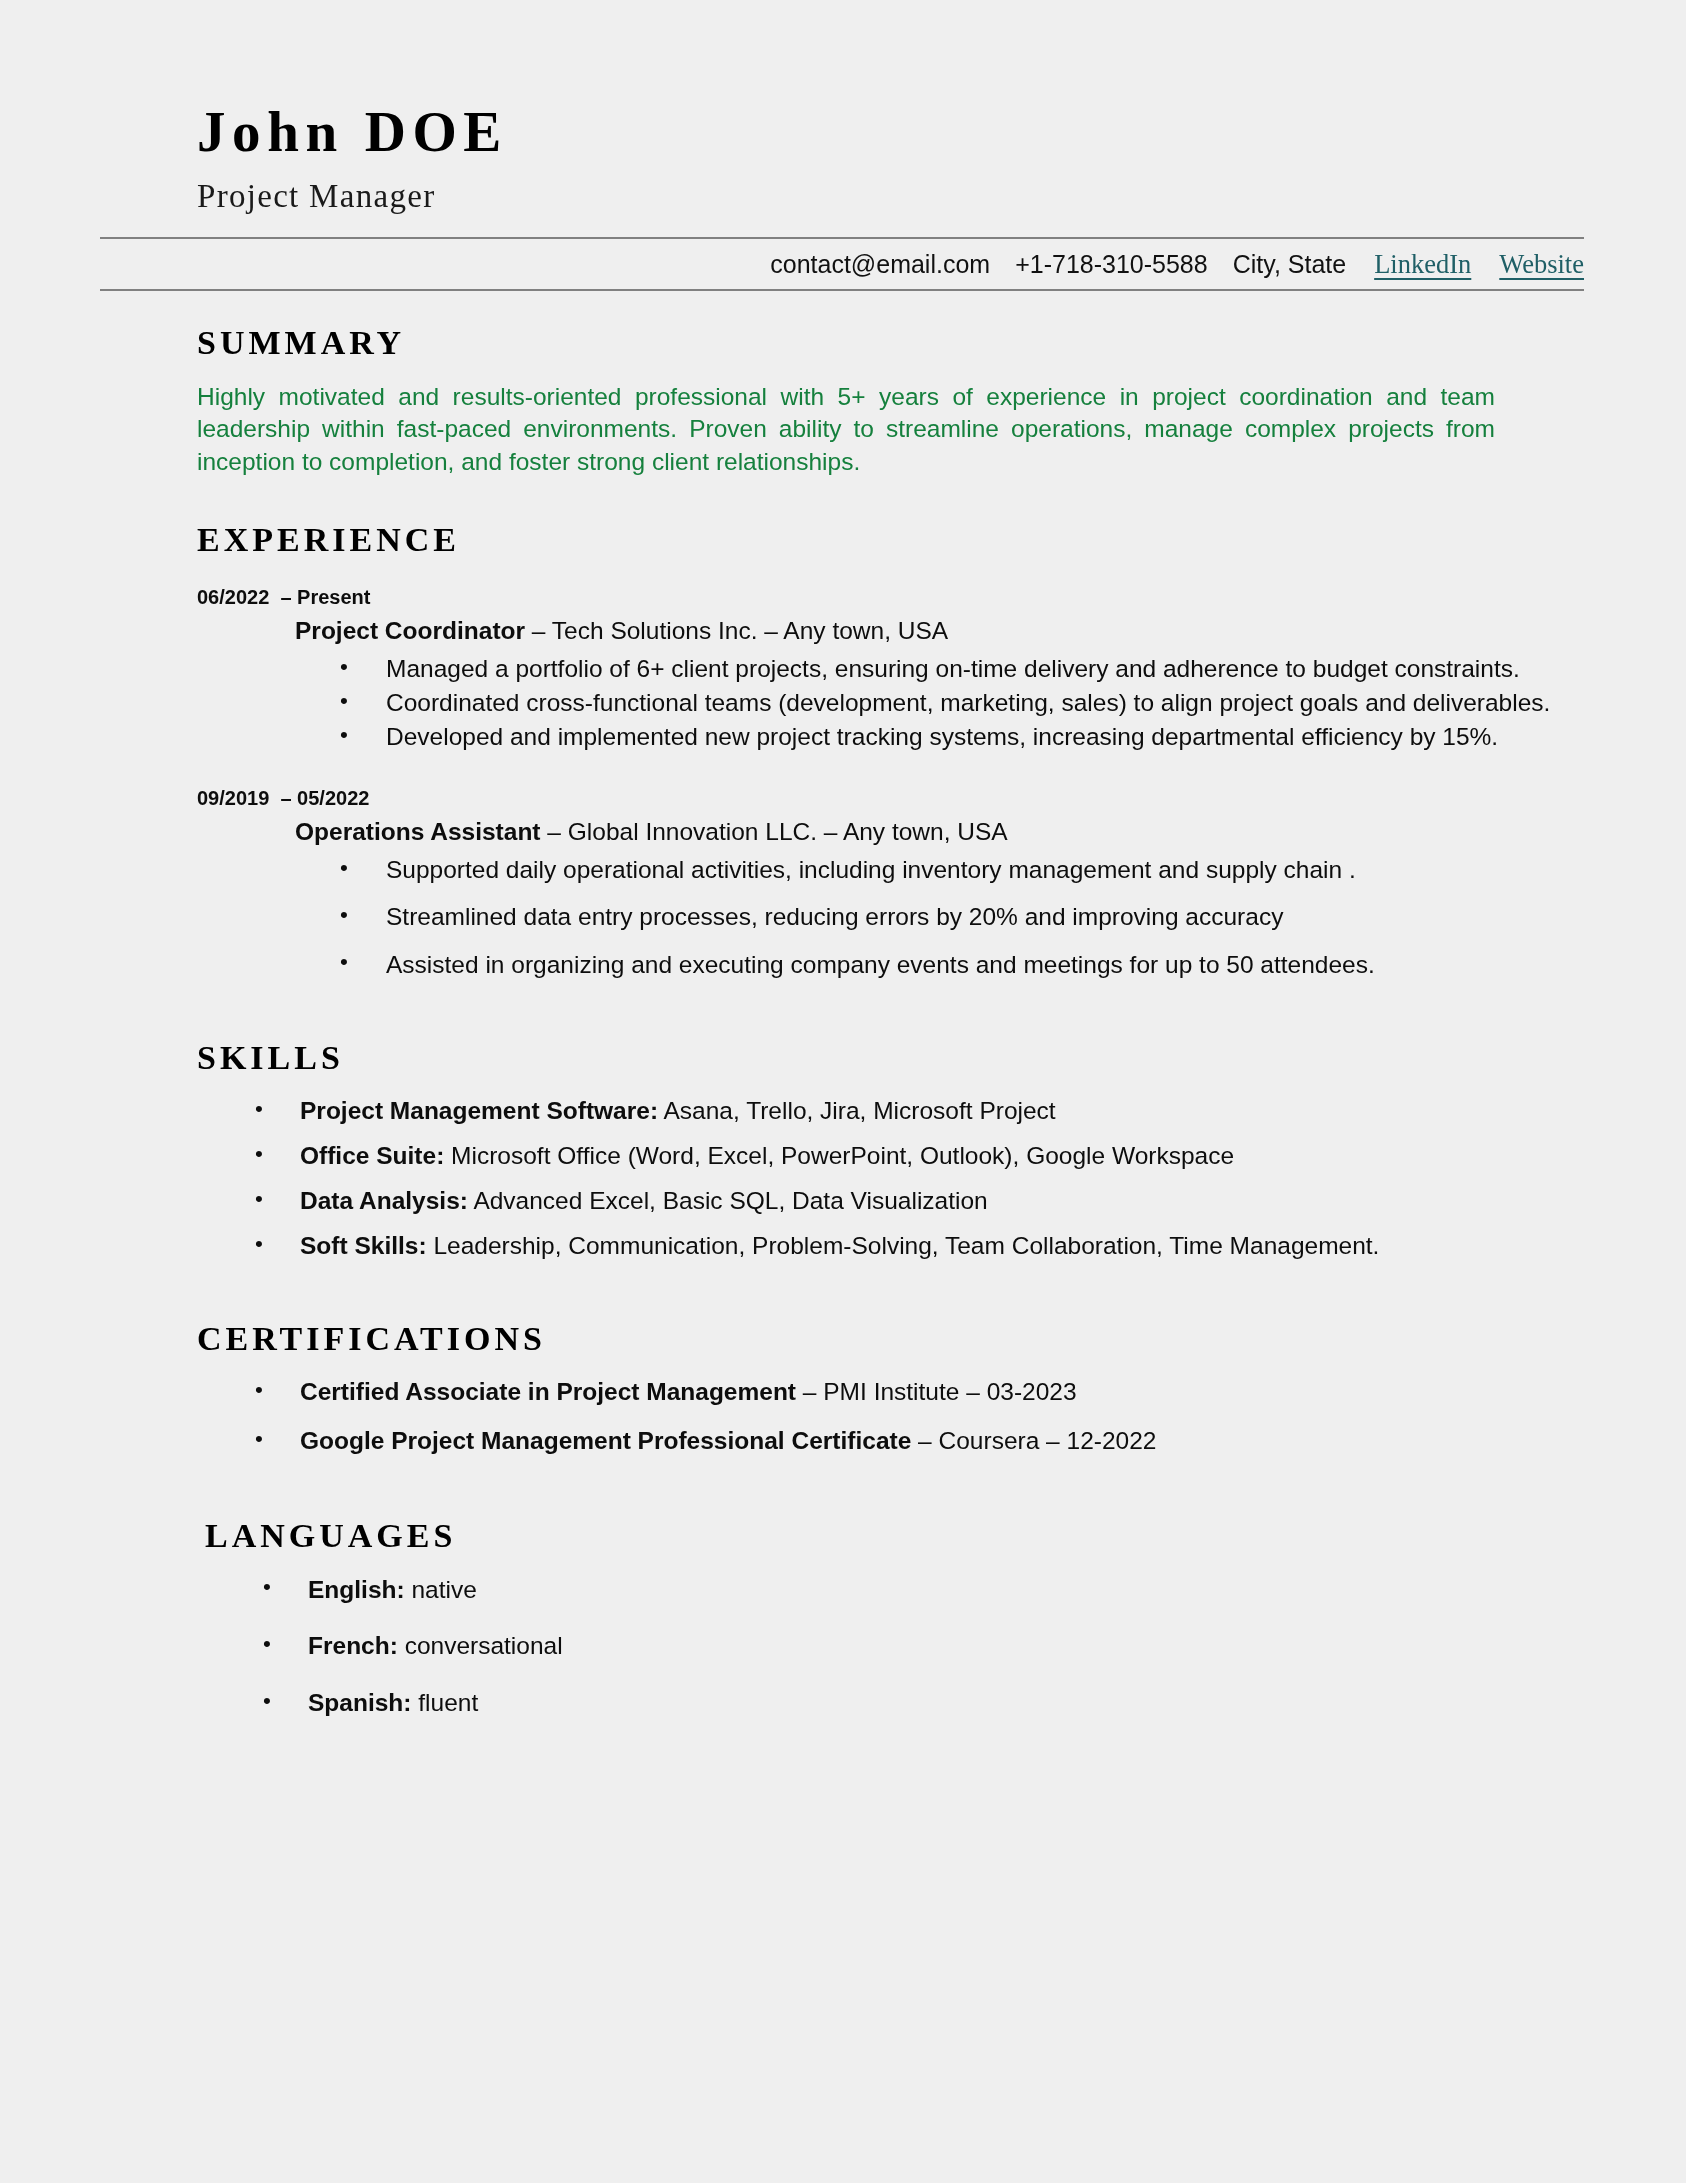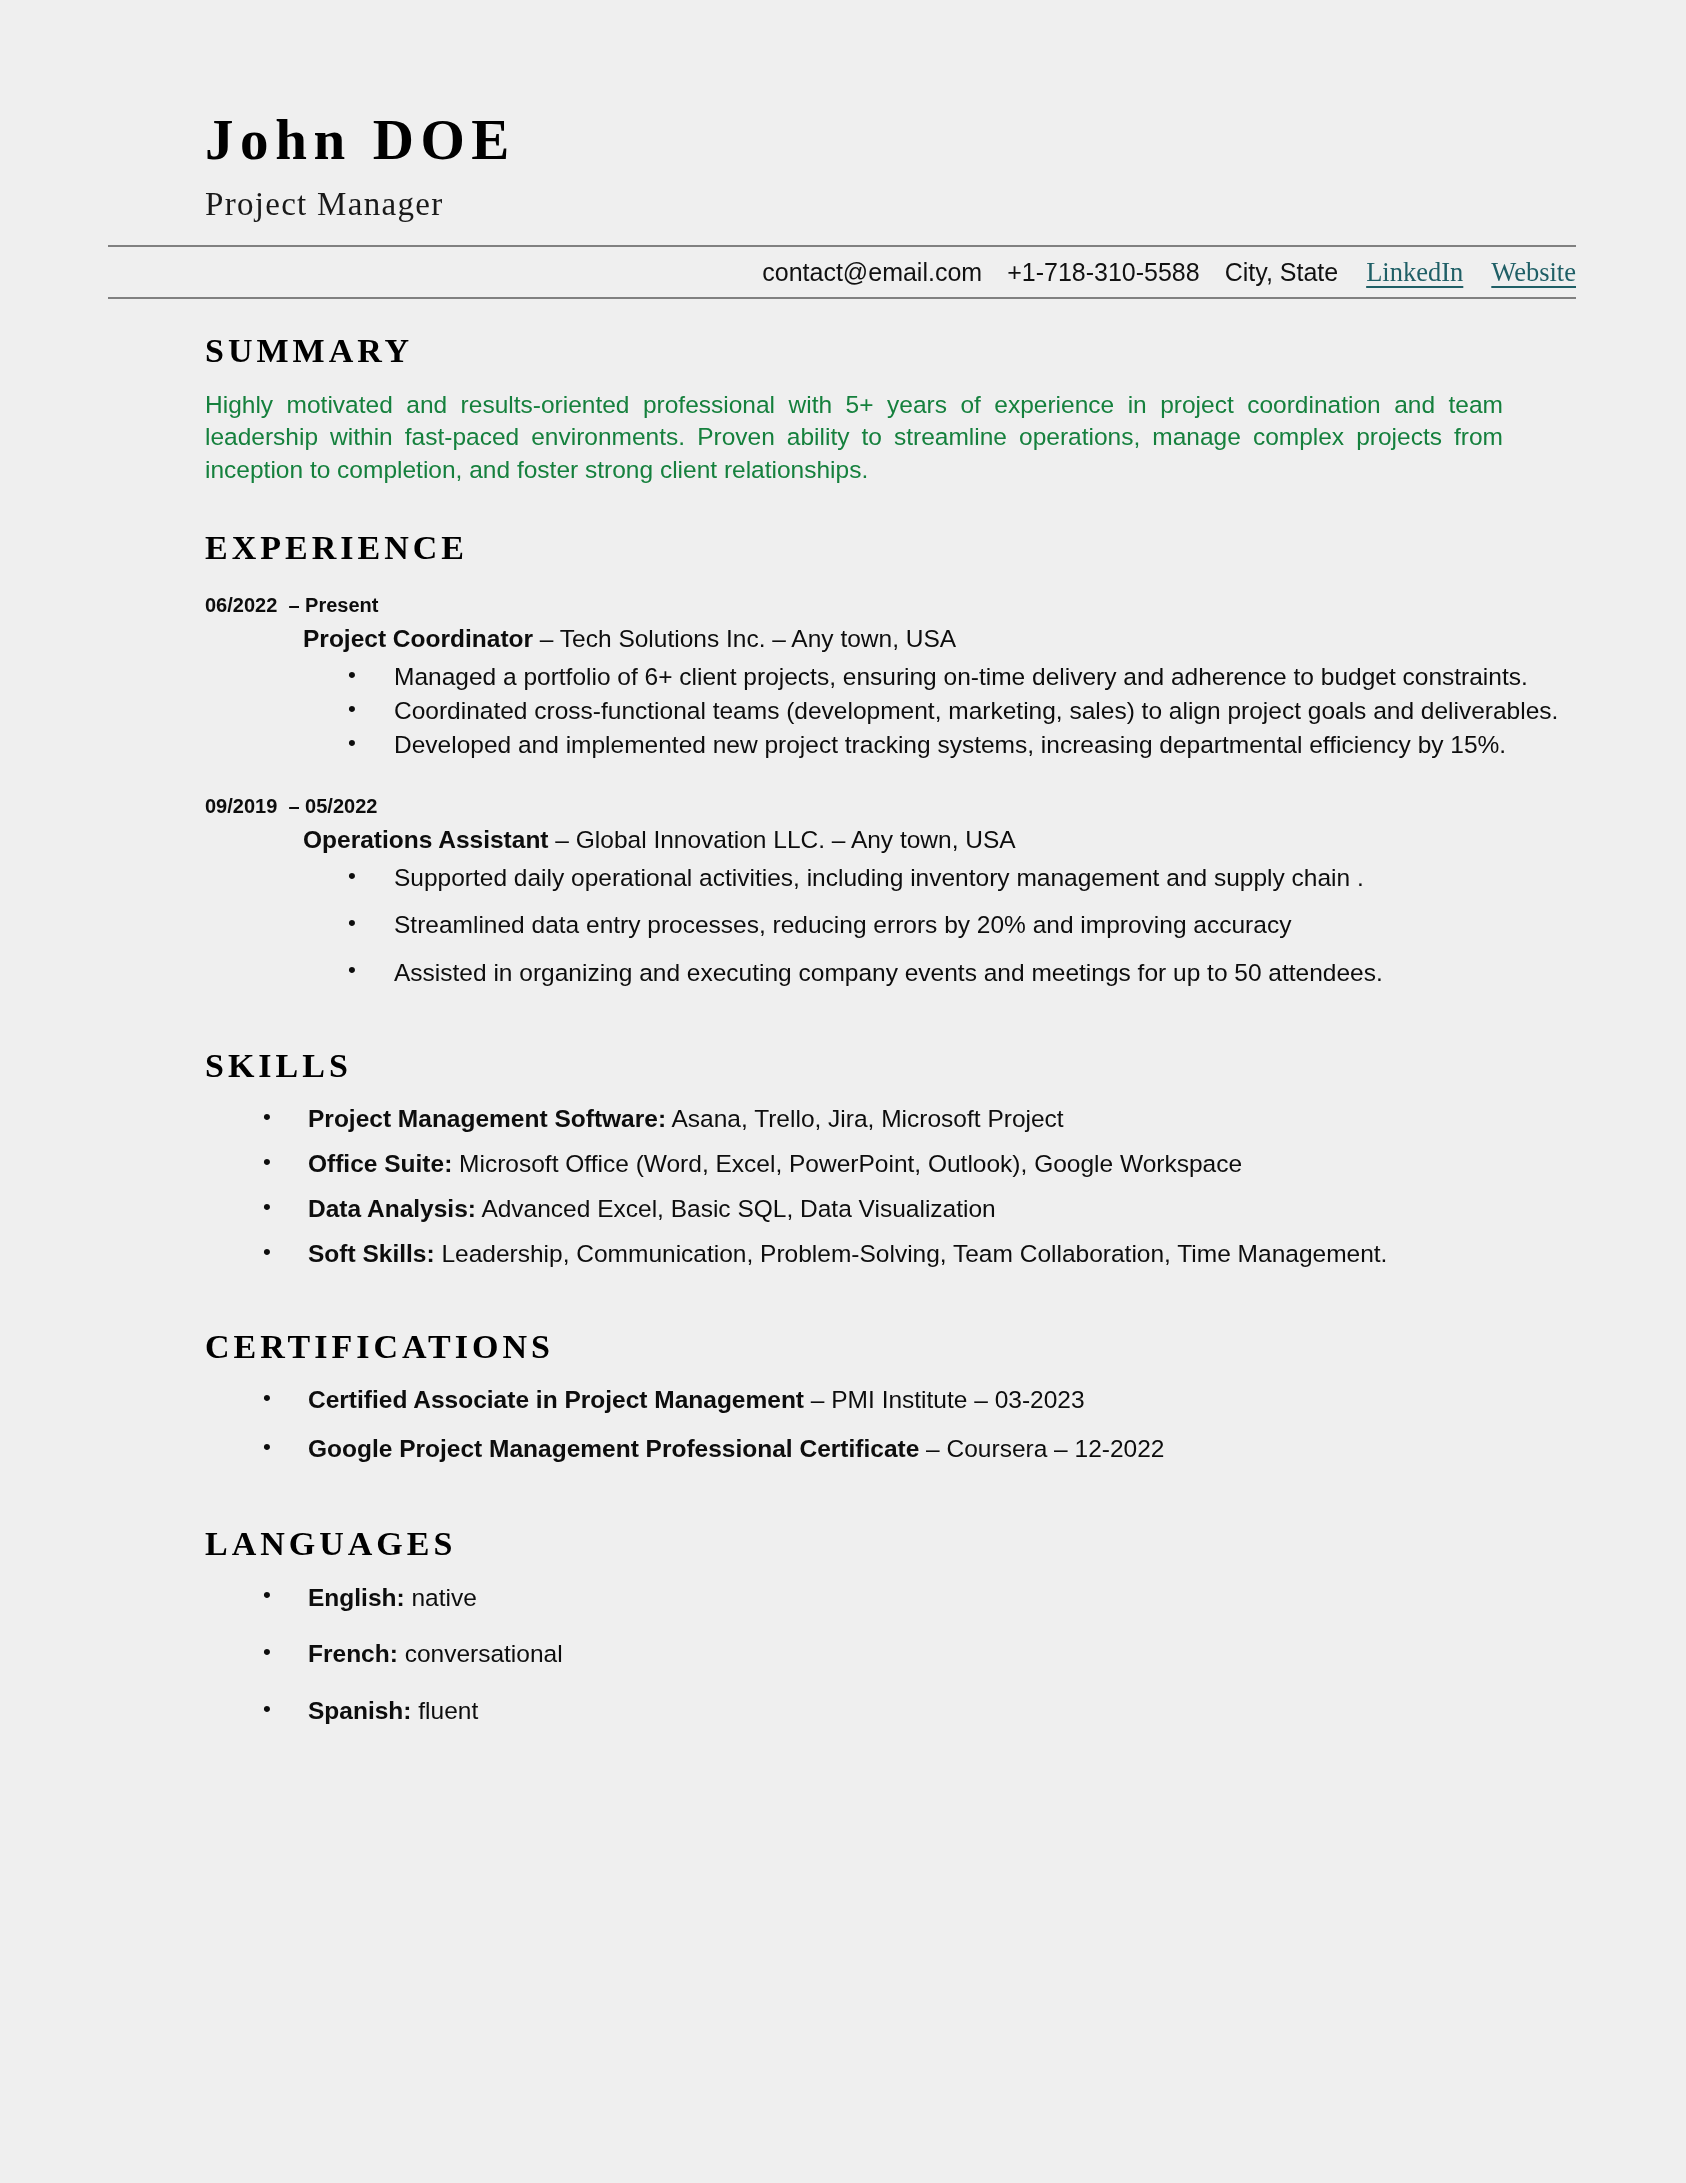--- a/index.html
+++ b/index.html
@@ -13,21 +13,21 @@
     font-family: "Liberation Sans", sans-serif;
     color: #0a0a0a;
     -webkit-font-smoothing: antialiased;
   }
 
   .page {
     position: relative;
     width: 1687px;
     height: 1745px;
     box-sizing: border-box;
-    padding: 12px;
+    padding: 4px;
   }
 
   
   .header {
     padding-top: 99px;
     padding-left: 193px;
   }
   .name {
     font-family: "Liberation Serif", serif;
     font-weight: bold;
@@ -109,21 +109,21 @@
     padding-top: 20px;
     max-width: 1298px;
     text-align: justify;
     text-justify: inter-word;
   }
 
   .sec-gap-experience { padding-top: 44px; }
   .sec-gap-education  { padding-top: 48px; }
   .sec-gap-skills     { padding-top: 44px; }
   .sec-gap-certs      { padding-top: 45px; }
-  .sec-gap-langs      { padding-top: 44px; }
+  .sec-gap-langs      { padding-top: 44px; margin-left: 8px; }
 
   .entry { padding-top: 28px; }
   .entry + .entry { padding-top: 32px; }
 
   .entry-date {
     font-size: 20px;
     font-weight: bold;
     color: #0d0d0d;
     line-height: 1.1;
     white-space: pre;

